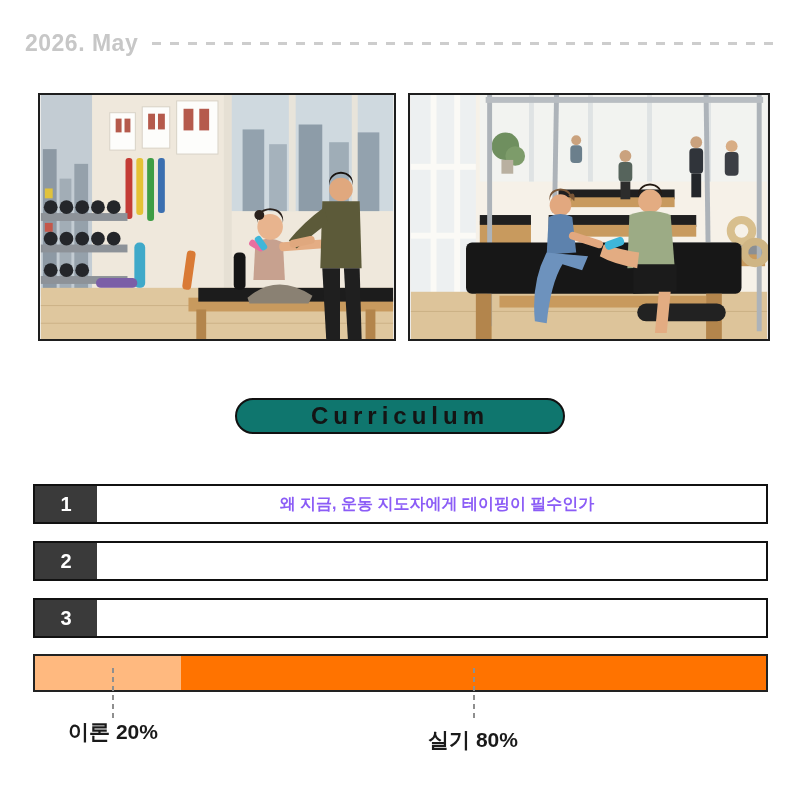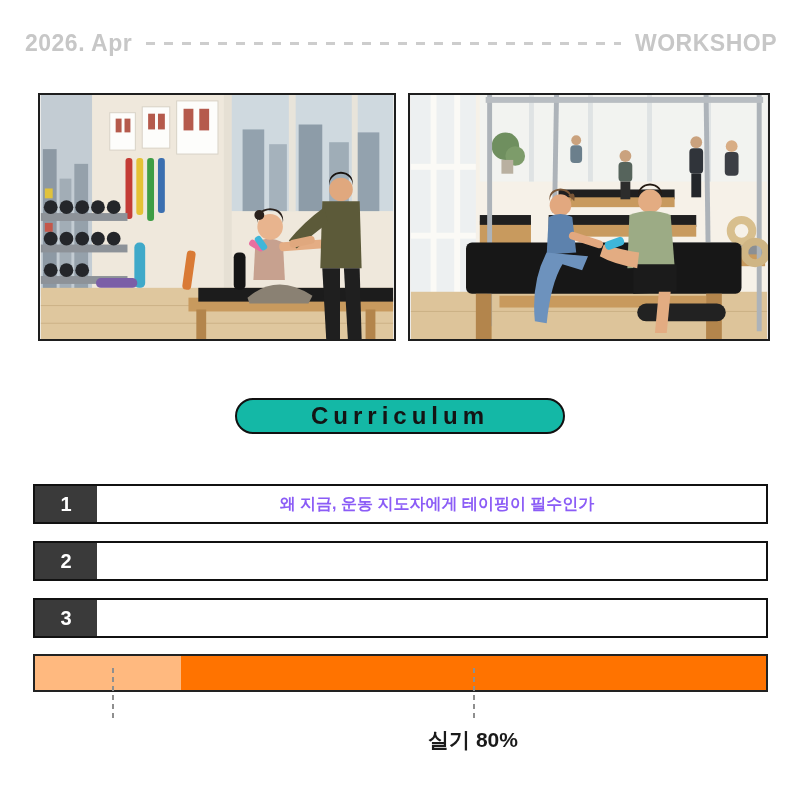--- a/index.html
+++ b/index.html
@@ -12,21 +12,21 @@
   .hdr .dash{flex:1;height:3px;background:repeating-linear-gradient(90deg,#cdcdcd 0 9px,transparent 9px 18px);}
 
   
   .photo{position:absolute;top:93px;height:248px;border:2px solid #1e1e1e;box-sizing:border-box;background:#eee;}
   .photo.left{left:38px;width:358px;}
   .photo.right{left:408px;width:362px;}
   .photo svg{display:block;width:100%;height:100%;}
 
   
   .pill{position:absolute;left:235px;top:398px;width:330px;height:36px;box-sizing:border-box;
-        border:2.5px solid #111;border-radius:18px;display:flex;align-items:center;justify-content:center;background:#14b8a6;}
+        border:2.5px solid #111;border-radius:18px;display:flex;align-items:center;justify-content:center;background:#0f766e;}
   .pill span{font-size:24px;font-weight:bold;color:#141414;letter-spacing:5px;}
 
   
   .row{position:absolute;left:33px;width:735px;height:40px;box-sizing:border-box;border:2px solid #111;
        display:flex;background:#fff;}
   .row .num{width:62px;flex:0 0 62px;background:#3a3a3a;color:#fff;font-size:20px;font-weight:bold;
             display:flex;align-items:center;justify-content:center;}
   .row .txt{flex:1;display:flex;align-items:center;justify-content:center;font-size:16px;font-weight:bold;color:#8b5cf6;white-space:nowrap;padding-left:11px;}
   .row.r1{top:484px;} .row.r2{top:541px;} .row.r3{top:598px;}
 
@@ -38,23 +38,22 @@
   .dl.d1{left:112px;} .dl.d2{left:473px;}
   .ratio-label{position:absolute;top:718px;width:160px;text-align:center;font-size:21px;font-weight:600;color:#1a1a1a;}
   .ratio-label.l1{left:33px;} .ratio-label.l2{left:393px;margin-top:8px;}
 </style>
 </head>
 <body>
 
 <div class="page">
 
   <div class="hdr">
-    <span class="date">2026. Apr</span>
+    <span class="date">2026. May</span>
     <span class="dash"></span>
-    <span class="ws">WORKSHOP</span>
   </div>
 
   <div class="photo left">
     <svg viewBox="0 0 358 248">
       <rect width="358" height="248" fill="#efe8dc"></rect>
 
       <rect x="0" y="0" width="52" height="205" fill="#c3ccd3"></rect>
       <rect x="2" y="55" width="14" height="150" fill="#8d99a4"></rect>
       <rect x="19" y="85" width="12" height="120" fill="#a2adb6"></rect>
       <rect x="34" y="70" width="14" height="135" fill="#95a1ab"></rect>
@@ -235,15 +234,16 @@
   </div>
 
   <div class="bar">
     <div class="seg" style="width: 20%; background: rgb(255, 185, 127);"></div>
     <div class="seg" style="width: 80%; background: rgb(255, 115, 0);"></div>
   </div>
   <div class="droplines">
     <div class="dl d1"></div>
     <div class="dl d2"></div>
   </div>
+  <div class="ratio-label l1">이론 20%</div>
   <div class="ratio-label l2">실기 80%</div>
 
 </div>
 
 </body></html>

